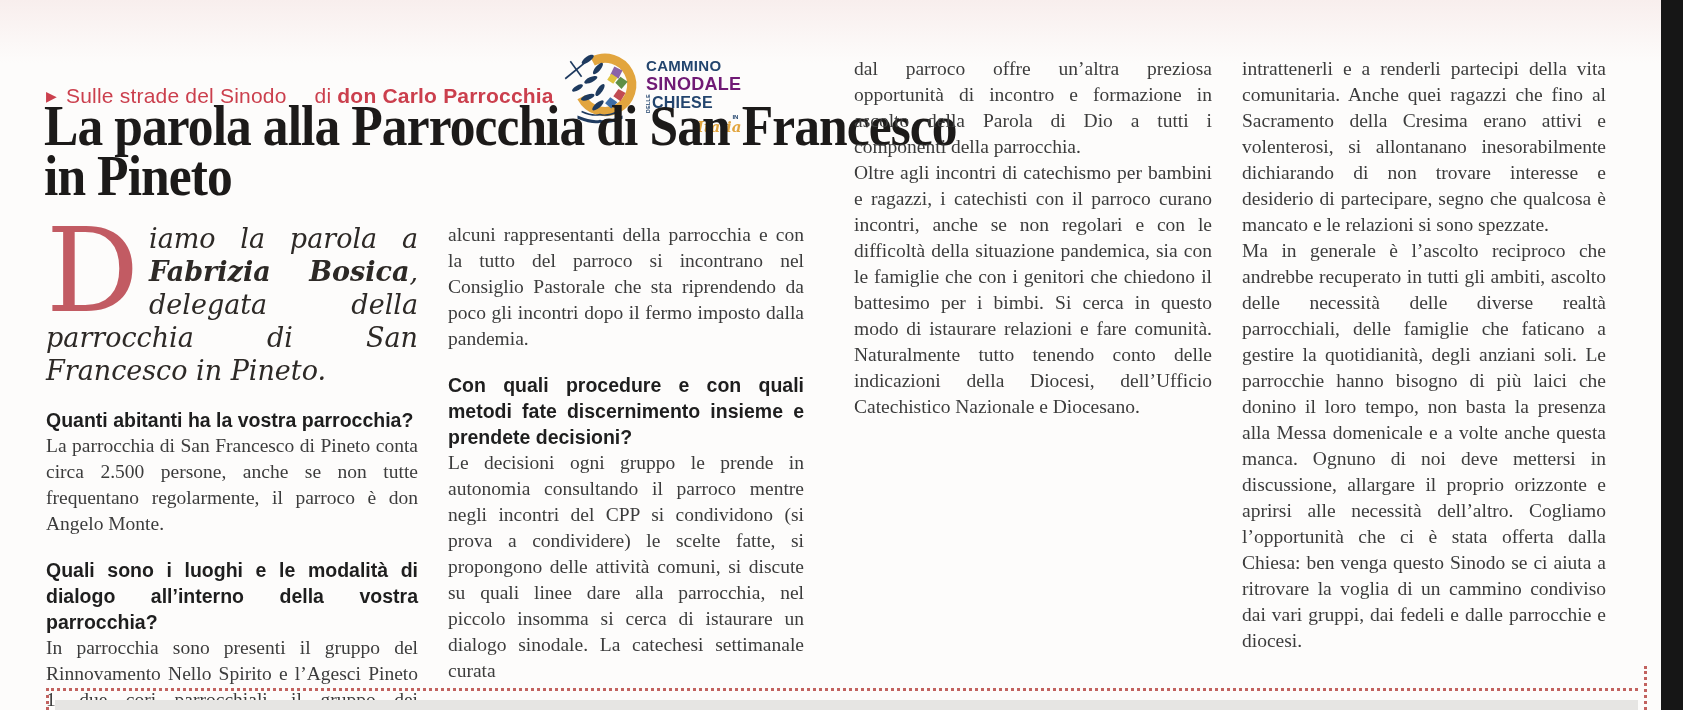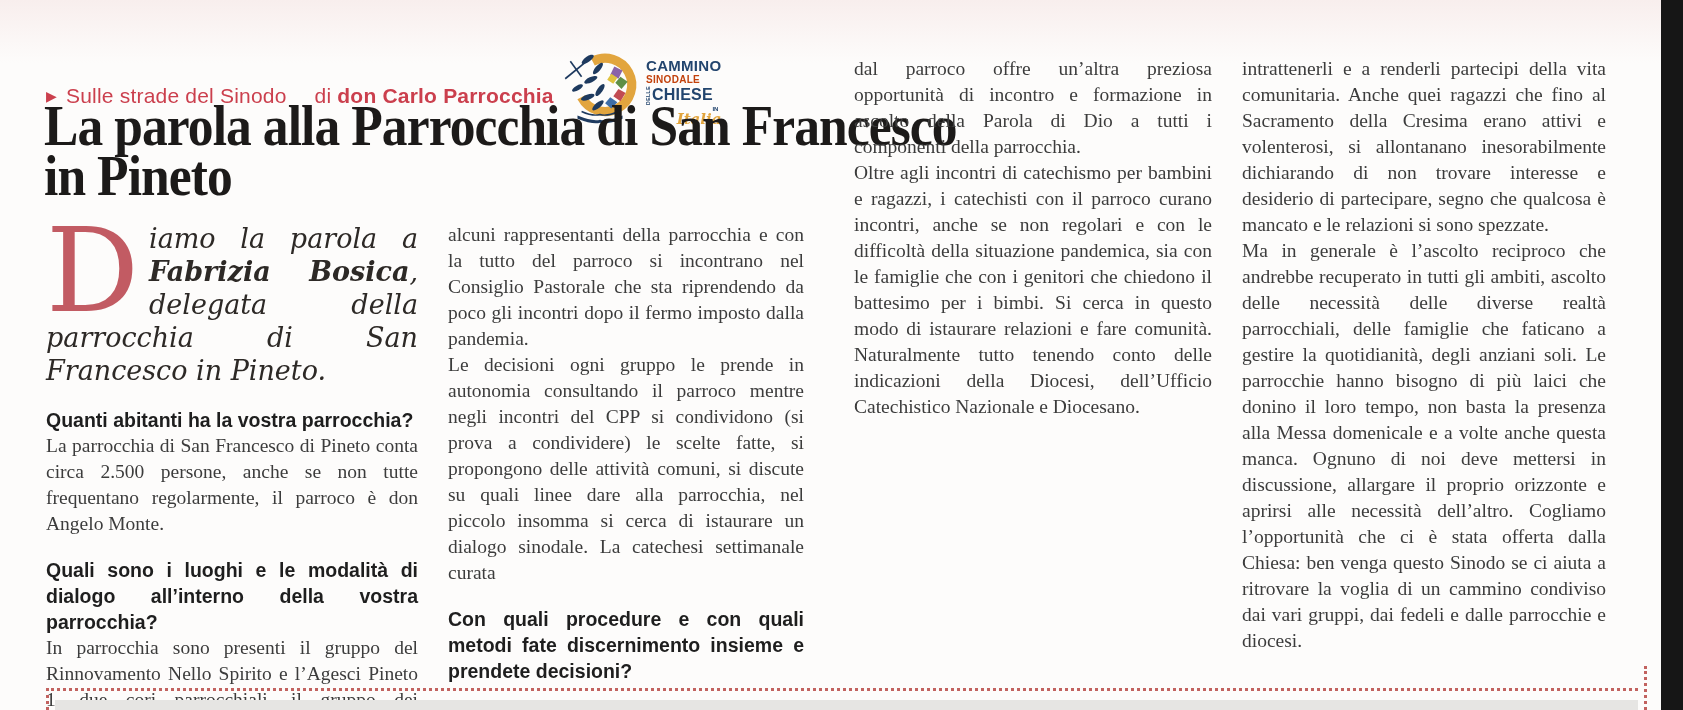--- a/index.html
+++ b/index.html
@@ -24,21 +24,21 @@
   .headline{position:absolute;left:44px;top:101px;width:860px;
     font-family:"Liberation Serif","DejaVu Serif",serif;font-weight:700;
     color:#1c1a19;font-size:56px;line-height:50px;letter-spacing:-1px;}
   .headline .tline{transform:scaleX(.92);transform-origin:left;white-space:nowrap;}
 
   
   .logo{position:absolute;left:556px;top:46px;display:flex;align-items:flex-start;}
   .logo svg{width:88px;height:88px;}
   .logo-text{margin-left:2px;margin-top:12px;line-height:1;}
   .logo-text .w1{color:#23456e;font-weight:700;font-size:15px;letter-spacing:.3px;}
-  .logo-text .w2{color:#c2410c;font-weight:700;font-size:10px;letter-spacing:.3px;margin-top:2px;}
+  .logo-text .w2{color:#701a75;font-weight:700;font-size:18px;letter-spacing:.3px;margin-top:2px;}
   .logo-row{display:flex;align-items:center;margin-top:1px;}
   .logo-text .w3v{color:#23456e;font-weight:700;font-size:5px;writing-mode:vertical-rl;
     transform:rotate(180deg);letter-spacing:.5px;margin-right:1px;}
   .logo-text .w3{color:#23456e;font-weight:700;font-size:16px;letter-spacing:.2px;}
   .logo-row2{display:flex;align-items:flex-end;margin-top:1px;flex-direction:column;}
   .logo-text .w4p{color:#23456e;font-weight:700;font-size:6px;margin-right:3px;}
   .logo-text .w4{color:#e2a53e;font-style:italic;font-weight:700;font-size:15px;
     font-family:"DejaVu Serif","Liberation Serif",serif;}
 
   
@@ -119,22 +119,22 @@
       <span class="dropcap">D</span><span>iamo la parola a </span><b>Fabrizia Bosica</b><span>, delegata della parrocchia di San Francesco in Pineto.</span>
     </div>
     <div class="block q">Quanti abitanti ha la vostra parrocchia?</div>
     <div class="block a">La parrocchia di San Francesco di Pineto conta circa 2.500 persone, anche se non tutte frequentano regolarmente, il parroco è don Angelo Monte.</div>
     <div class="block q">Quali sono i luoghi e le modalità di dialogo all’interno della vostra parrocchia?</div>
     <div class="block a">In parrocchia sono presenti il gruppo del Rinnovamento Nello Spirito e l’Agesci Pineto 1, due cori parrocchiali, il gruppo dei catechisti, il comitato festa e il Consiglio Affari Economici. Queste realtà insieme a</div>
   </div>
 
   <div class="col" id="col2">
     <div class="block a">alcuni rappresentanti della parrocchia e con la tutto del parroco si incontrano nel Consiglio Pastorale che sta riprendendo da poco gli incontri dopo il fermo imposto dalla pandemia.</div>
+    <div class="block q">Con quali procedure e con quali metodi fate discernimento insieme e prendete decisioni?</div>
     <div class="block a">Le decisioni ogni gruppo le prende in autonomia consultando il parroco mentre negli incontri del CPP si condividono (si prova a condividere) le scelte fatte, si propongono delle attività comuni, si discute su quali linee dare alla parrocchia, nel piccolo insomma si cerca di istaurare un dialogo sinodale. La catechesi settimanale curata</div>
-    <div class="block q">Con quali procedure e con quali metodi fate discernimento insieme e prendete decisioni?</div>
   </div>
 
   <div class="col" id="col3">
     <div class="block a">dal parroco offre un’altra preziosa opportunità di incontro e formazione in ascolto della Parola di Dio a tutti i componenti della parrocchia.</div>
     <div class="block a">Oltre agli incontri di catechismo per bambini e ragazzi, i catechisti con il parroco curano incontri, anche se non regolari e con le difficoltà della situazione pandemica, sia con le famiglie che con i genitori che chiedono il battesimo per i bimbi. Si cerca in questo modo di istaurare relazioni e fare comunità. Naturalmente tutto tenendo conto delle indicazioni della Diocesi, dell’Ufficio Catechistico Nazionale e Diocesano.</div>
   </div>
 
   <div class="col" id="col4">
     <div class="block a">intrattenerli e a renderli partecipi della vita comunitaria. Anche quei ragazzi che fino al Sacramento della Cresima erano attivi e volenterosi, si allontanano inesorabilmente dichiarando di non trovare interesse e desiderio di partecipare, segno che qualcosa è mancato e le relazioni si sono spezzate.</div>
     <div class="block a">Ma in generale è l’ascolto reciproco che andrebbe recuperato in tutti gli ambiti, ascolto delle necessità delle diverse realtà parrocchiali, delle famiglie che faticano a gestire la quotidianità, degli anziani soli. Le parrocchie hanno bisogno di più laici che donino il loro tempo, non basta la presenza alla Messa domenicale e a volte anche questa manca. Ognuno di noi deve mettersi in discussione, allargare il proprio orizzonte e aprirsi alle necessità dell’altro. Cogliamo l’opportunità che ci è stata offerta dalla Chiesa: ben venga questo Sinodo se ci aiuta a ritrovare la voglia di un cammino condiviso dai vari gruppi, dai fedeli e dalle parrocchie e diocesi.</div>

